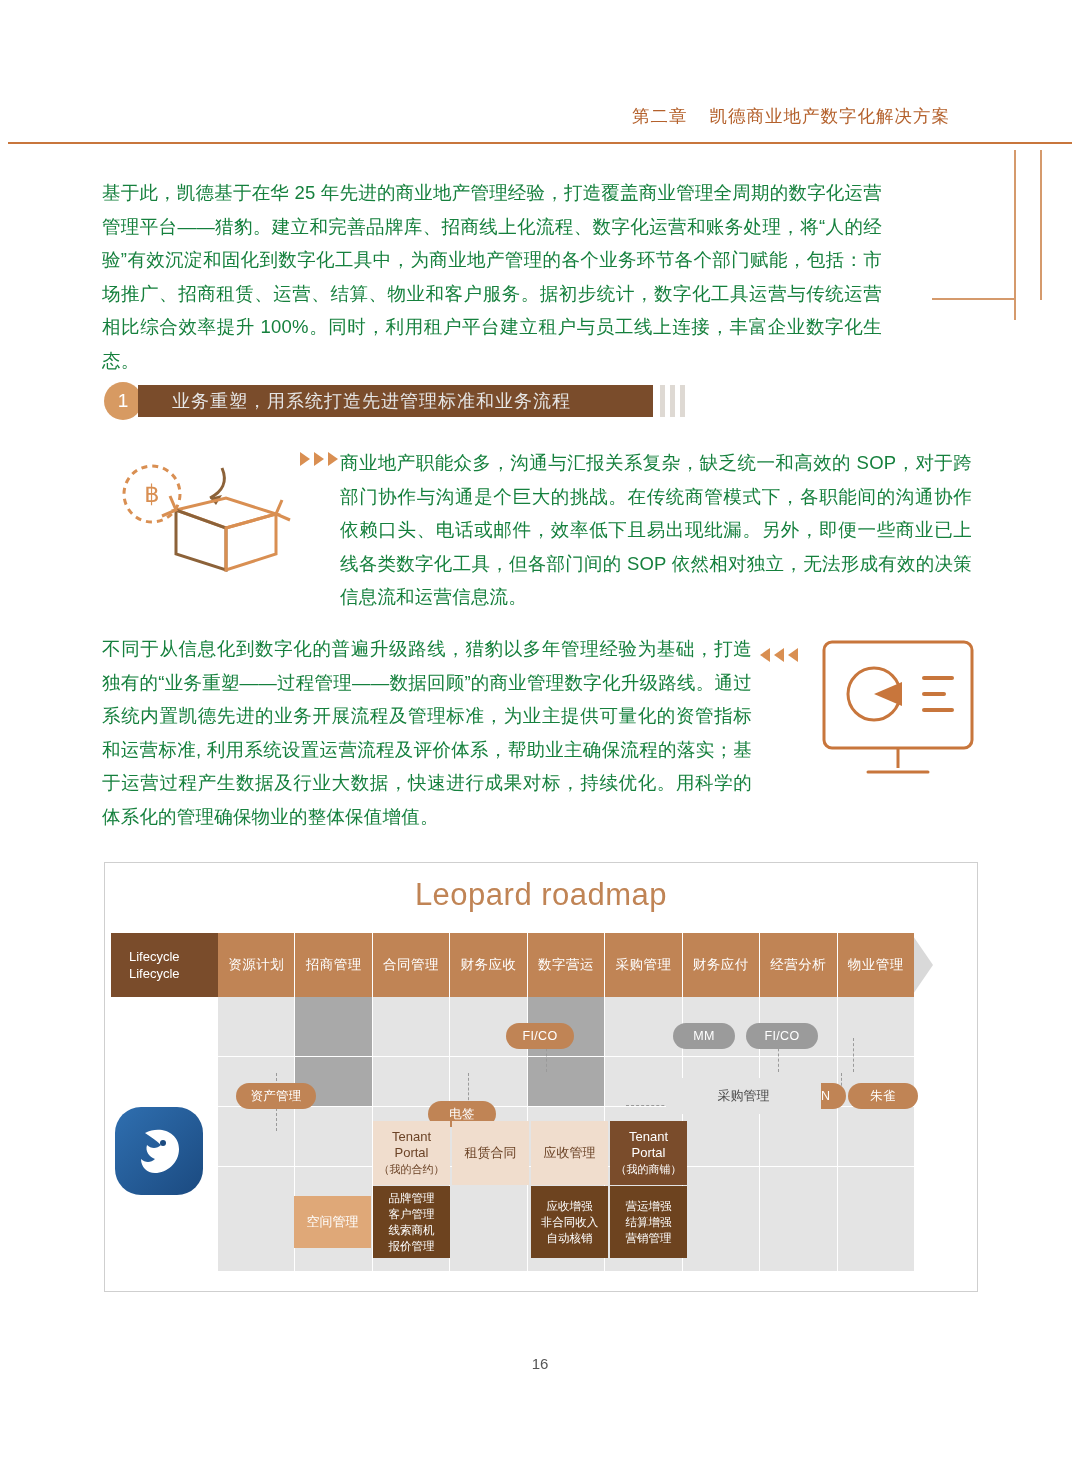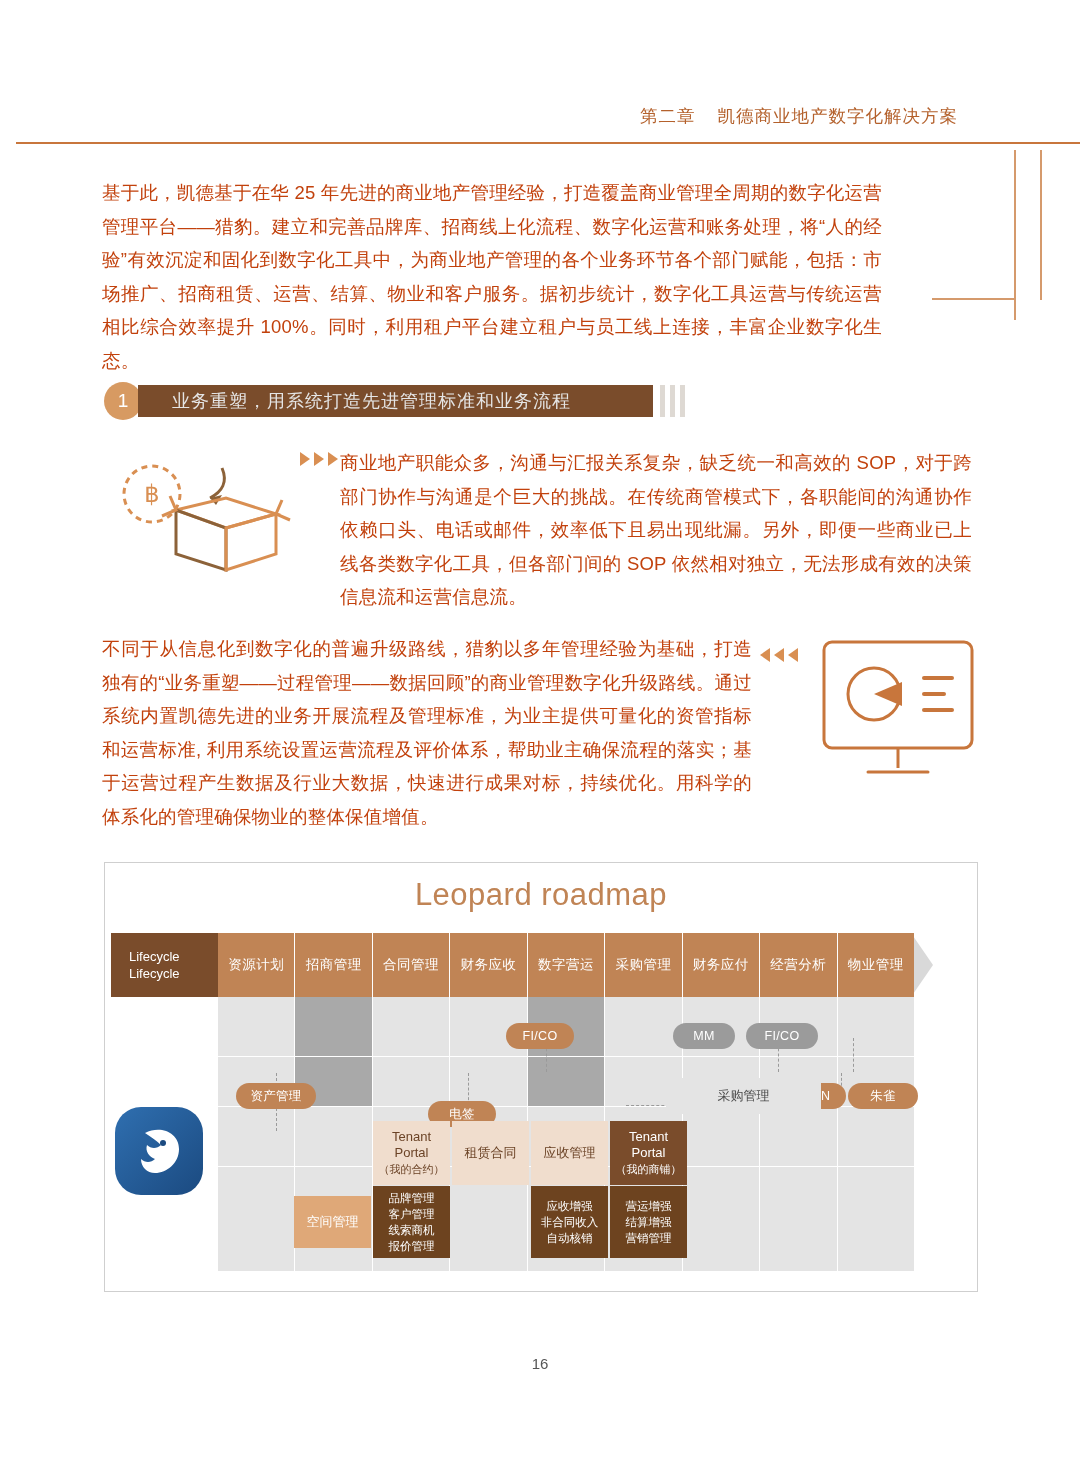--- a/index.html
+++ b/index.html
@@ -13,21 +13,21 @@
     position: relative;
     font-family: "Liberation Sans", sans-serif;
     color: #231f20;
     overflow: hidden;
   }
 
   
   .header {
     position: absolute;
     top: 104px;
-    left: 8px;
+    left: 0;
     width: 1046px;
     height: 44px;
   }
   .header-rule {
     position: absolute;
     top: 38px;
     left: 8px;
     width: 1064px;
     height: 2px;
     background: #c8763c;
@@ -76,21 +76,21 @@
     width: 2px;
     height: 150px;
     background: #d59a6c;
   }
 
   
   .para {
     position: absolute;
     font-size: 18.5px;
     line-height: 33.5px;
-    color: #c2410c;
+    color: #15803d;
     text-align: justify;
     letter-spacing: 0.2px;
   }
   #para-intro {
     top: 176px;
     left: 102px;
     width: 780px;
   }
 
   

